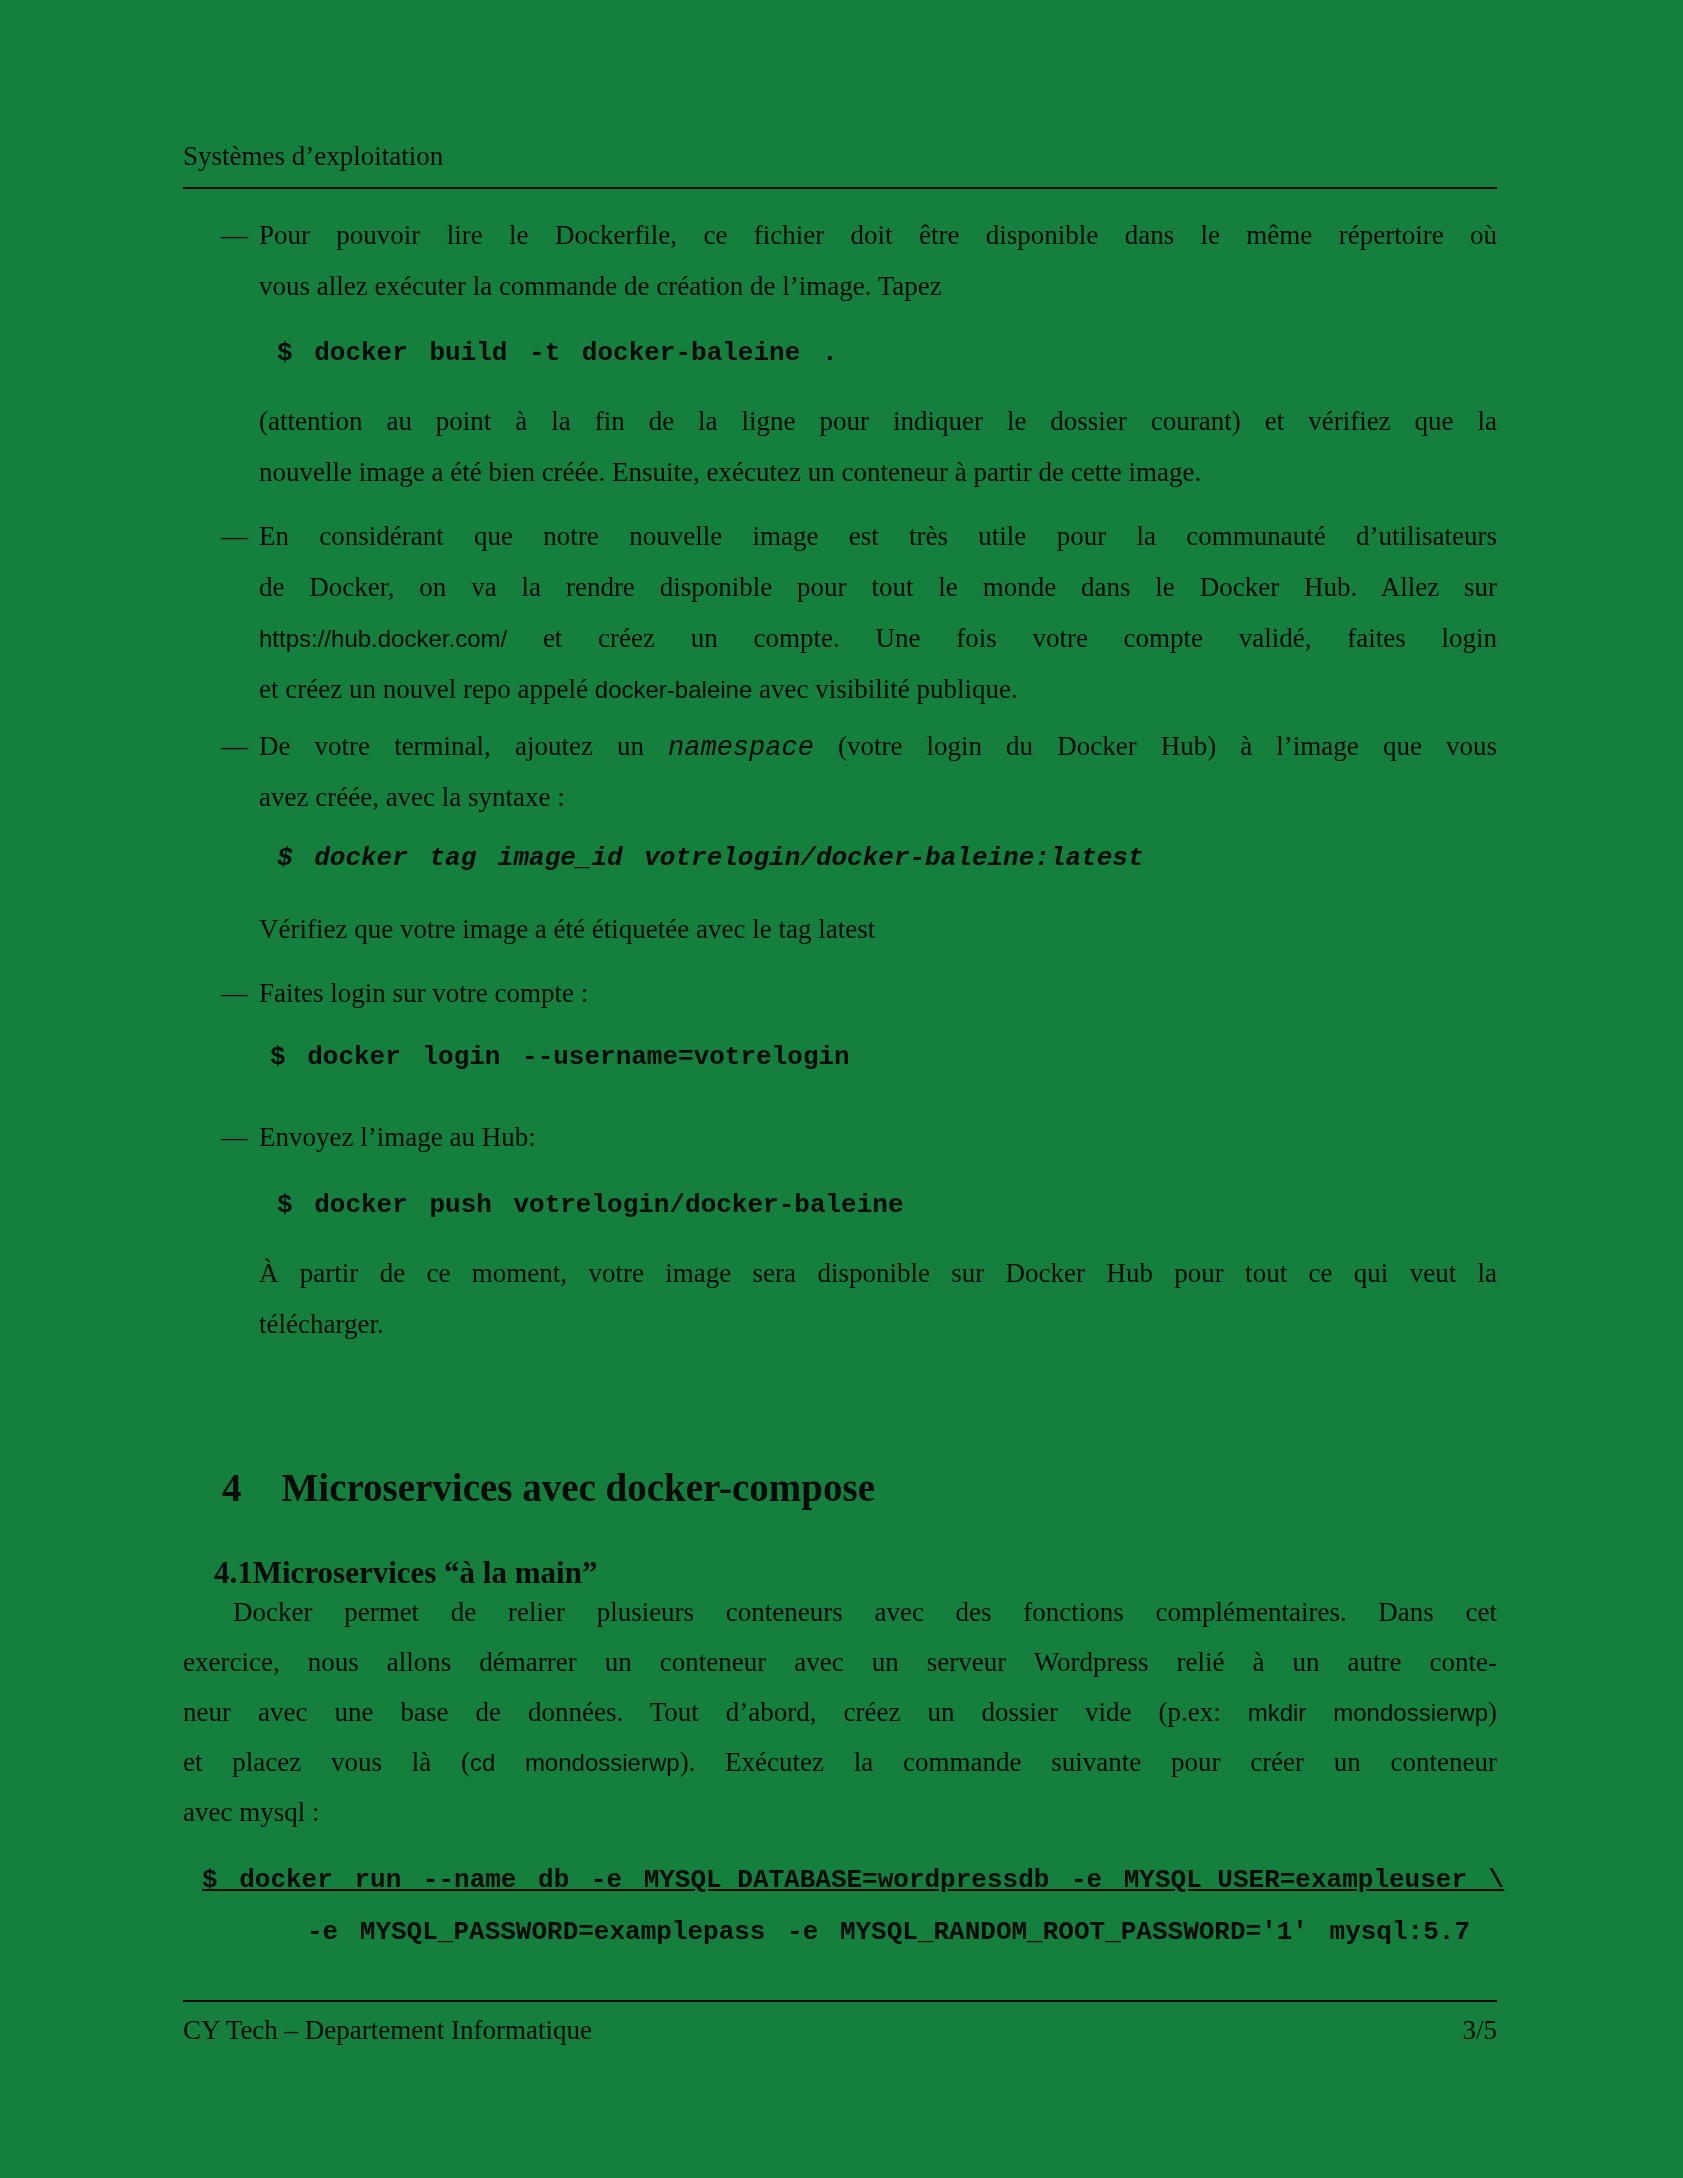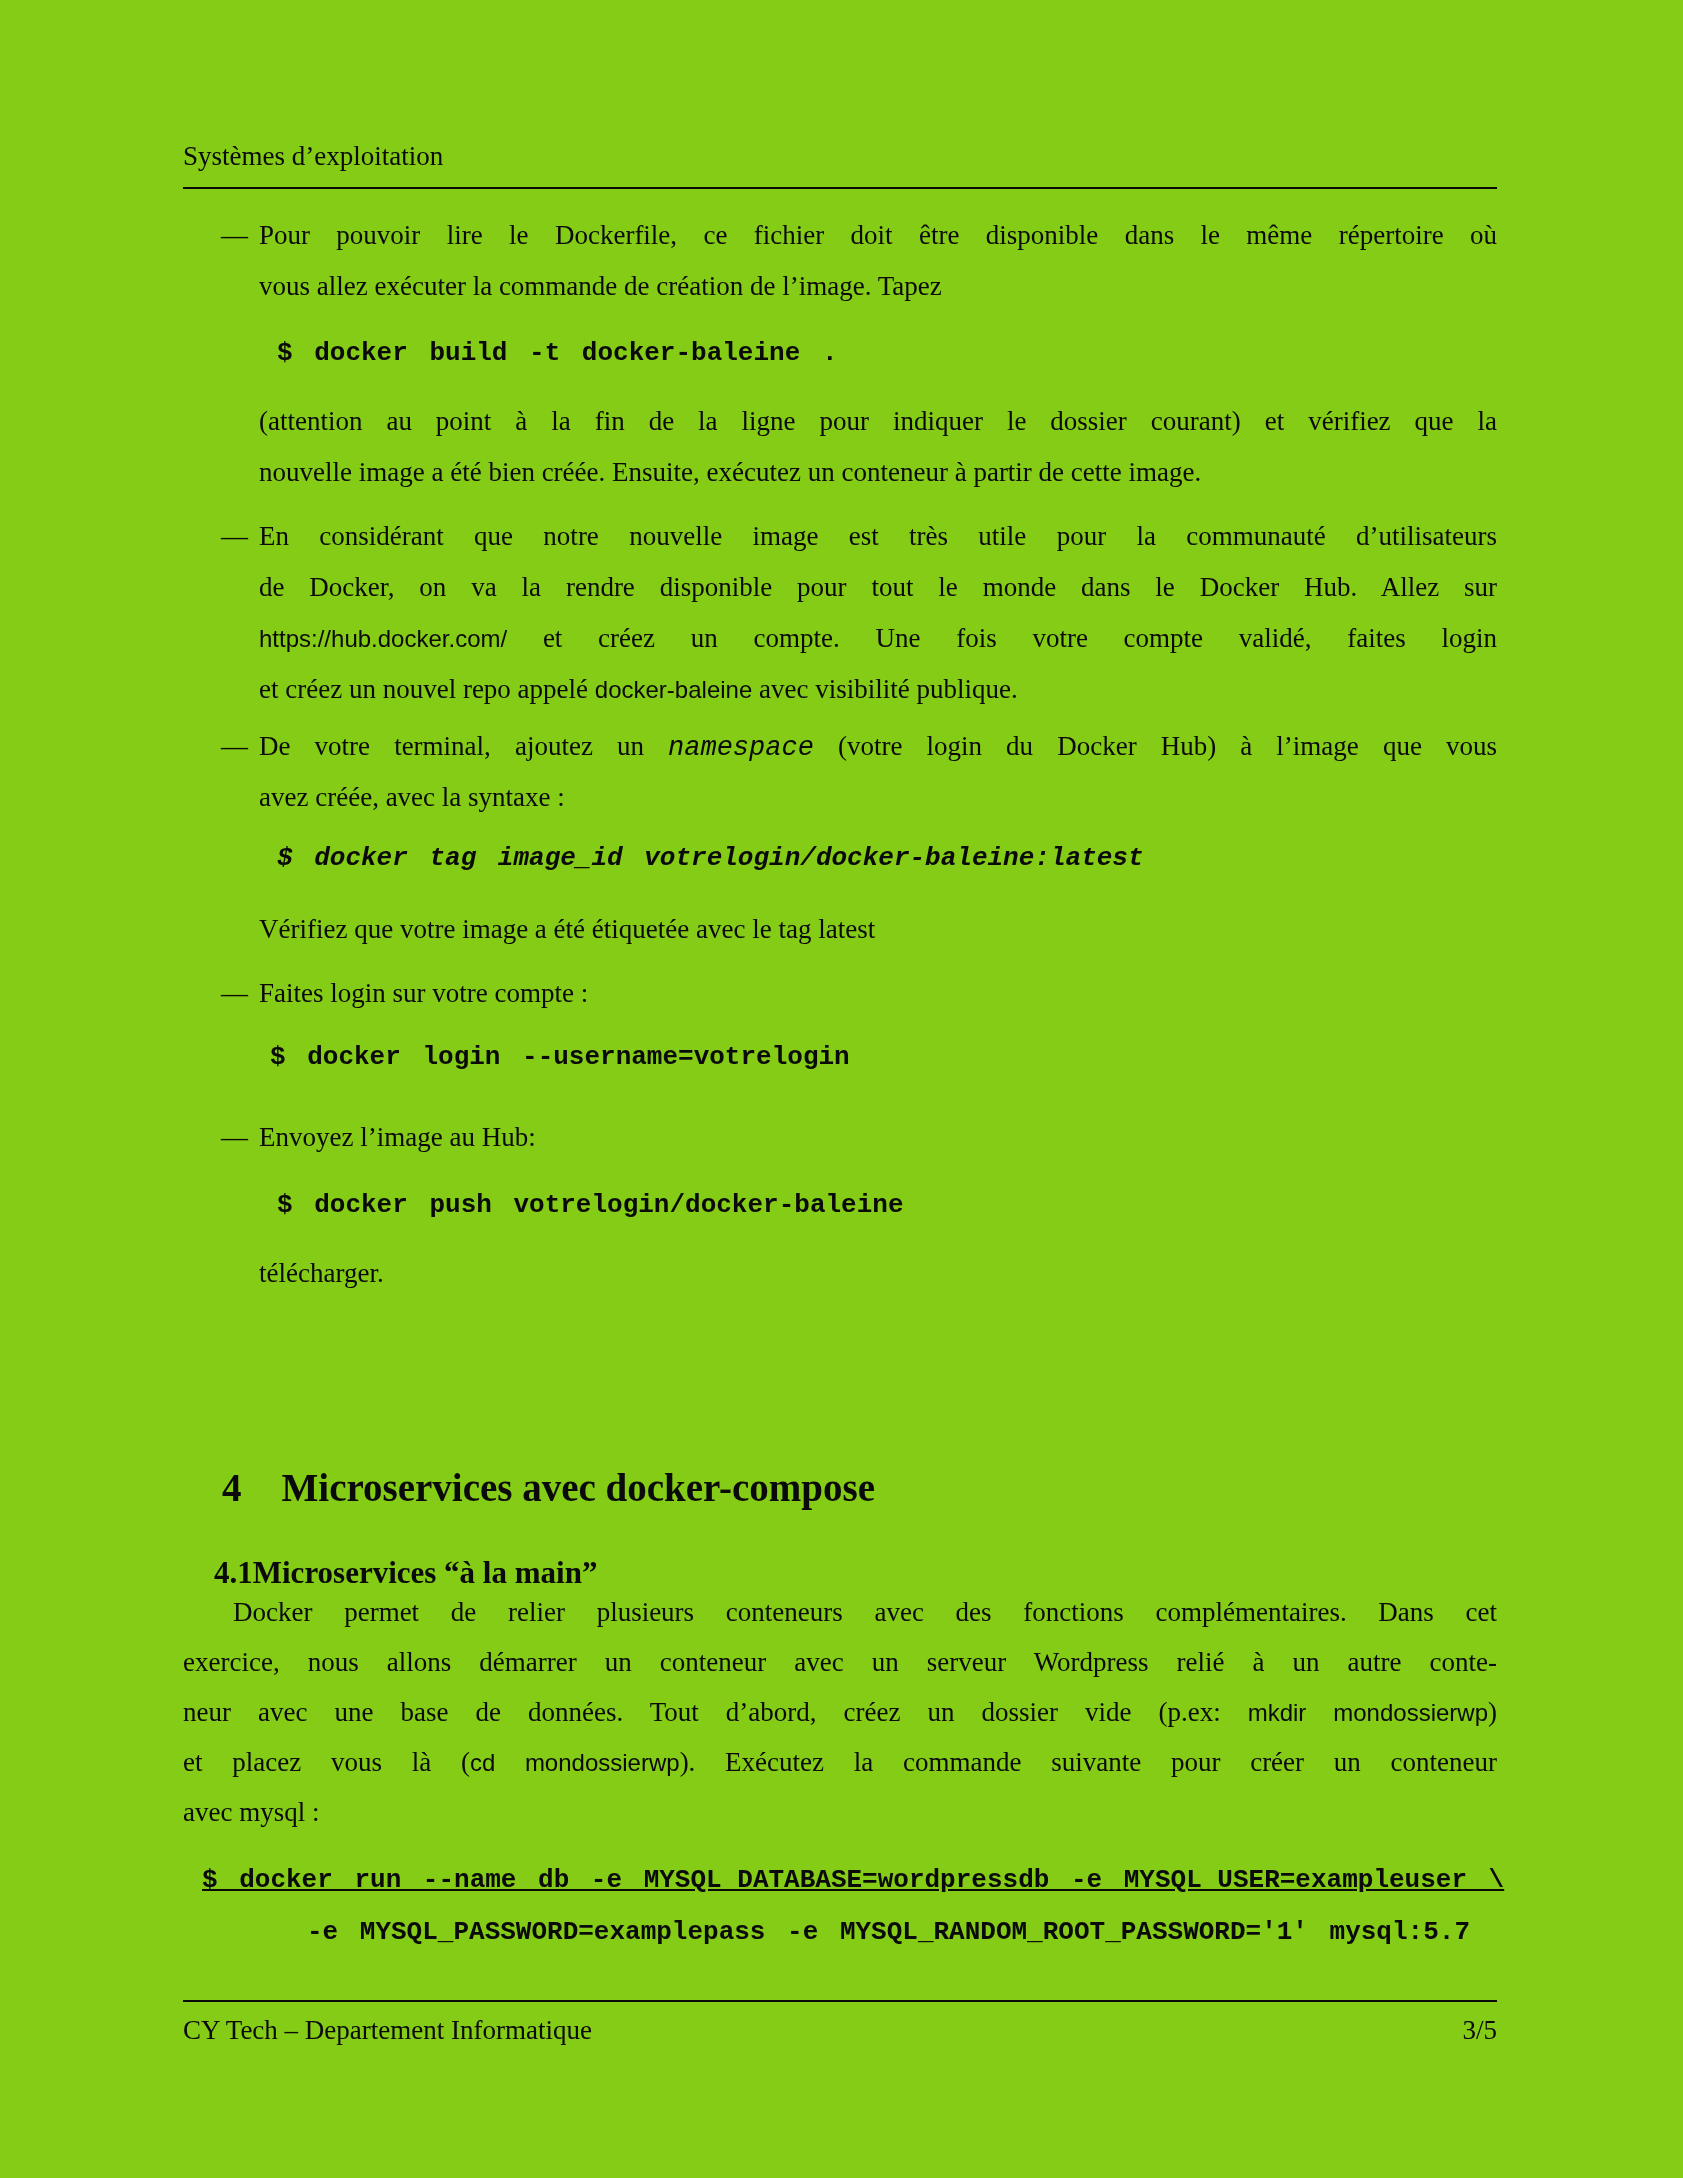--- a/index.html
+++ b/index.html
@@ -1,19 +1,19 @@
 <!DOCTYPE html>
 <html><head>
 <meta charset="utf-8">
 <style>
   html, body { margin:0; padding:0; background:#e8e8e8; }
   .page {
     position:relative;
     width:1683px; height:2178px;
-    background:#84cc16;
+    background:#15803d;
     font-family:"Liberation Serif", serif;
     color:#0a0a0a;
     overflow:hidden;
   }
   .abs { position:absolute; }
   .line {
     height:51px; line-height:51px;
     font-size:27px;
     white-space:pre-wrap;
   }
@@ -122,20 +122,21 @@
       <div class="line">Envoyez l’image au Hub:</div>
     </div>
   </div>
 
   <div class="abs" style="left:277px; top:1179px;">
     <div class="code-line">$ docker push votrelogin/docker-baleine</div>
   </div>
 
   <div class="abs bullet-wrap" style="top:1248px;">
     <div class="bullet-text">
+      <div class="line jline"><span>À partir de ce moment, votre image sera disponible sur Docker Hub pour tout ce qui veut la</span></div>
       <div class="line"><span>télécharger.</span></div>
     </div>
   </div>
 
   <div class="abs h1" style="left:183px; top:1416px;">
     <span class="num">4</span><span>Microservices avec docker-compose</span>
   </div>
 
   <div class="abs h2" style="left:183px; top:1513px;">
     <span class="num">4.1</span><span>Microservices “à la main”</span>

